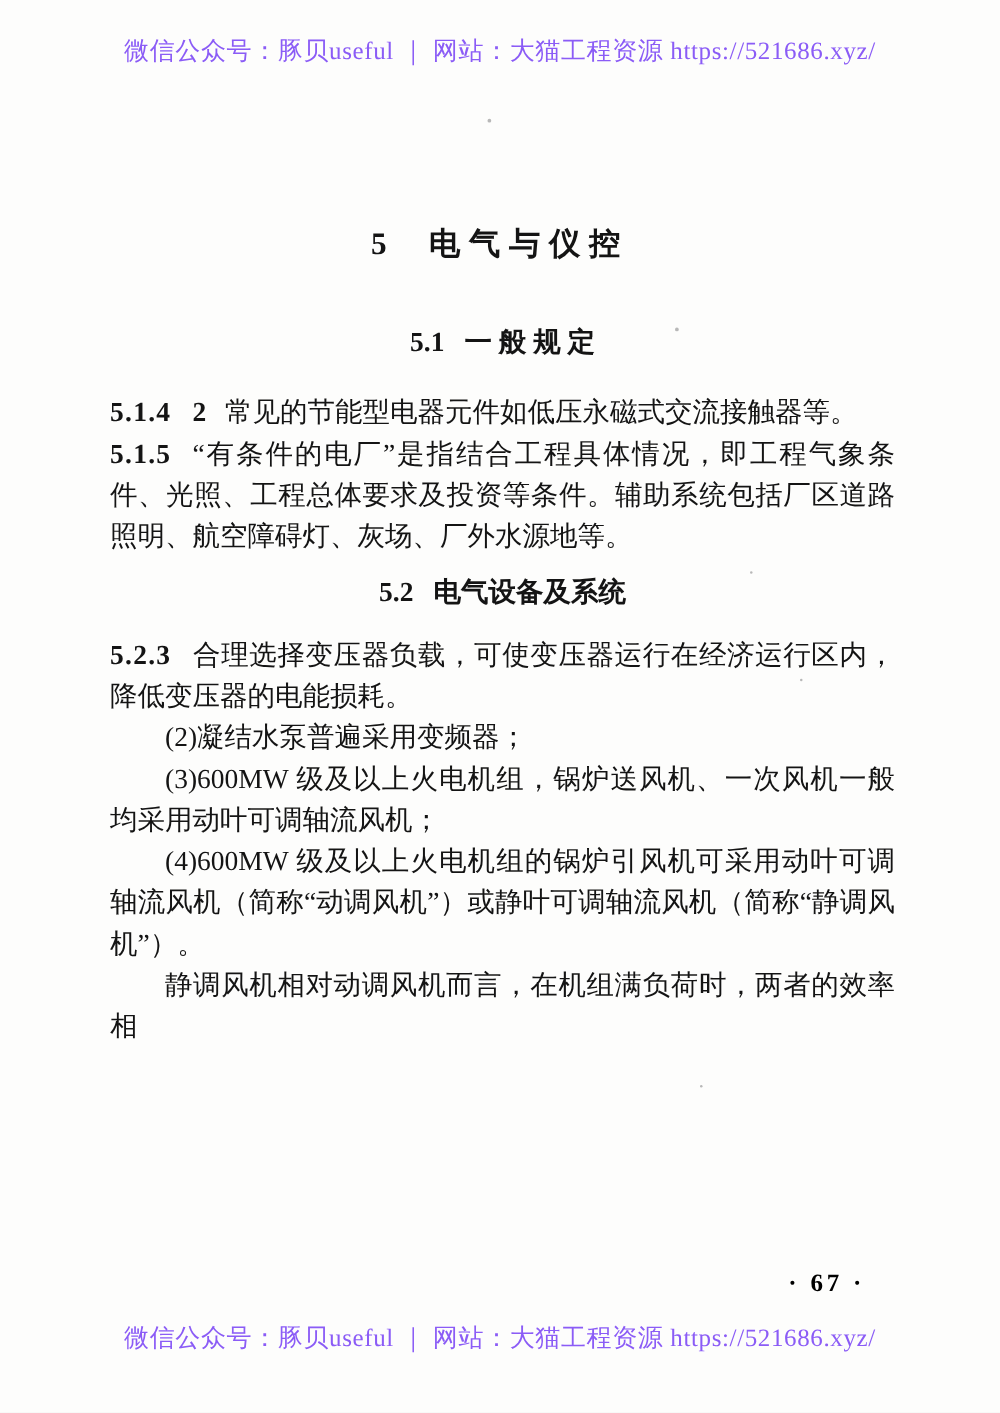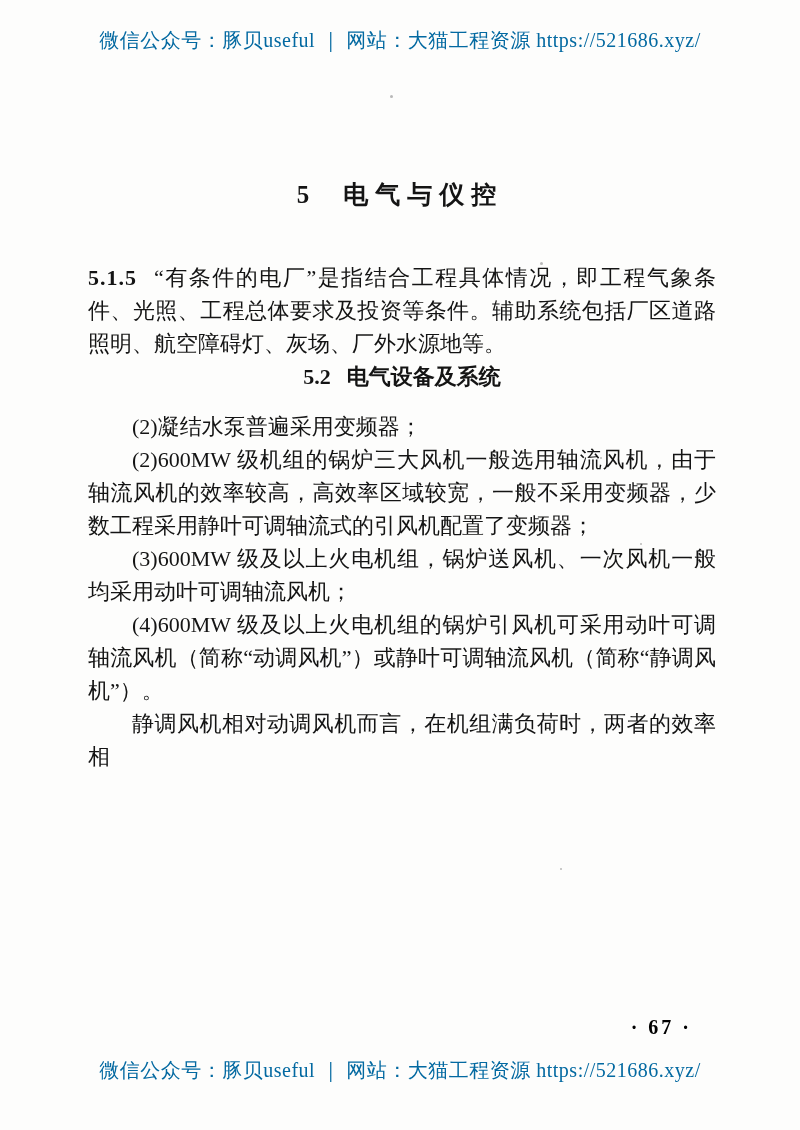--- a/index.html
+++ b/index.html
@@ -12,21 +12,21 @@
     position: relative;
     width: 800px; height: 1130px;
     background: #fdfdfc;
     color: #141414;
     overflow: hidden;
   }
   .watermark {
     position: absolute; left: 0; width: 100%;
     text-align: center;
     font-size: 20px;
-    color: #0369a1;
+    color: #8b5cf6;
     letter-spacing: 0.5px;
     white-space: nowrap;
   }
   .watermark-top { top: 27px; }
   .watermark-bottom { top: 1057px; }
   .chapter-title {
     position: absolute; top: 178px; left: 0; width: 100%;
     text-align: center;
     font-size: 25px; font-weight: bold;
     margin: 0;
@@ -37,21 +37,21 @@
     position: absolute;
     top: 261px; left: 88px; width: 628px;
   }
   .section-heading {
     text-align: center;
     font-size: 22px; font-weight: bold;
     margin: 0 0 27px 0;
     line-height: 25px;
   }
   .section-heading .section-number { margin-right: 16px; }
-  .section-heading-2 { margin-top: 4px; margin-bottom: 21px; }
+  .section-heading-2 { margin-top: 16px; margin-bottom: 21px; }
   p.clause, p.list-item, p.plain {
     margin: 0;
     font-size: 22px;
     line-height: 33px;
     text-align: justify;
   }
   p.list-item, p.plain { text-indent: 2em; }
   .clause-num { font-weight: bold; margin-right: 17px; letter-spacing: 1px; }
   .clause-sub { font-weight: bold; margin-right: 15px; }
   .page-number {
@@ -77,35 +77,43 @@
 <div class="page">
 
   <div class="watermark watermark-top">微信公众号：豚贝useful ｜ 网站：大猫工程资源 https://521686.xyz/</div>
 
   <h1 class="chapter-title">
     <span class="chapter-number">5</span><span class="chapter-name">电气与仪控</span>
   </h1>
 
   <div class="content">
 
+    <h2 class="section-heading">
+      <span class="section-number">5.1</span><span>一 般 规 定</span>
+    </h2>
 
+    <p class="clause">
+      <span class="clause-num">5.1.4</span><span class="clause-sub">2</span><span>常见的节能型电器元件如低压永磁式交流接触器等。</span>
+    </p>
 
     <p class="clause">
       <span class="clause-num">5.1.5</span><span>“有条件的电厂”是指结合工程具体情况，即工程气象条件、光照、工程总体要求及投资等条件。辅助系统包括厂区道路照明、航空障碍灯、灰场、厂外水源地等。</span>
     </p>
 
     <h2 class="section-heading section-heading-2">
       <span class="section-number">5.2</span><span>电气设备及系统</span>
     </h2>
 
+    <p class="clause">
+      <span class="clause-num">5.2.3</span><span>合理选择变压器负载，可使变压器运行在经济运行区内，降低变压器的电能损耗。</span>
+    </p>
 
 
 
     <p class="list-item">(2)凝结水泵普遍采用变频器；</p>
-    <p class="list-item">(2)600MW 级机组的锅炉三大风机一般选用轴流风机，由于轴流风机的效率较高，高效率区域较宽，一般不采用变频器，少数工程采用静叶可调轴流式的引风机配置了变频器；</p>
     <p class="list-item">(3)600MW 级及以上火电机组，锅炉送风机、一次风机一般均采用动叶可调轴流风机；</p>
     <p class="list-item">(4)600MW 级及以上火电机组的锅炉引风机可采用动叶可调轴流风机（简称“动调风机”）或静叶可调轴流风机（简称“静调风机”）。</p>
 
     <p class="plain">静调风机相对动调风机而言，在机组满负荷时，两者的效率相</p>
 
   </div>
 
   <div class="page-number">· 67 ·</div>
 
   <div class="watermark watermark-bottom">微信公众号：豚贝useful ｜ 网站：大猫工程资源 https://521686.xyz/</div>

